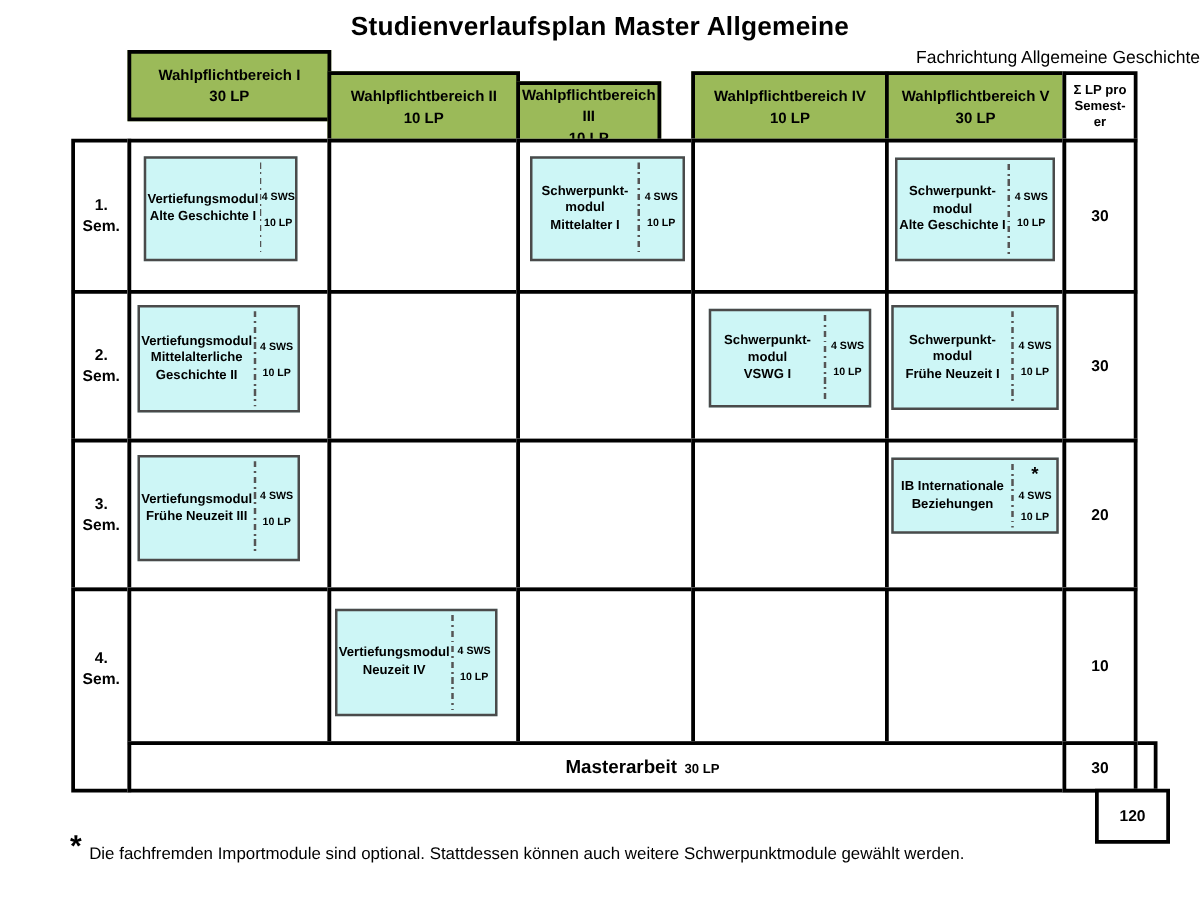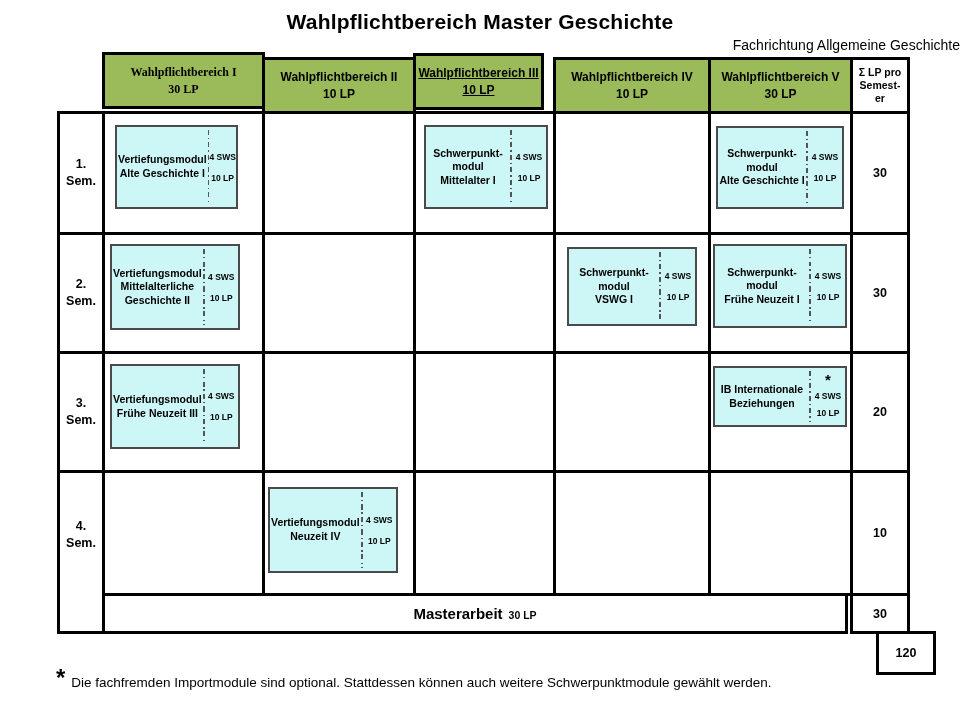--- a/index.html
+++ b/index.html
@@ -61,30 +61,30 @@
   .footnote {
     position:absolute; left:56px; top:669px; width:870px;
     display:flex; align-items:flex-start;
   }
   .fn-marker { font-size:24px; font-weight:bold; line-height:18px; margin-right:6px; }
   .fn-text { font-size:13.5px; padding-top:6px; }
 </style>
 </head>
 <body>
 
-<div class="page-title">Wahlpflichtbereich Master Geschichte</div>
+<div class="page-title">Studienverlaufsplan Master Allgemeine</div>
 <div class="page-subtitle">Fachrichtung Allgemeine Geschichte</div>
 
-<div class="cell green hdr" style="left:102px;top:52px;width:163px;height:57px;font-family:Liberation Serif, serif;">
+<div class="cell green hdr" style="left:102px;top:40px;width:163px;height:57px;">
   <div><span>Wahlpflichtbereich I</span><br><span class="lp">30 LP</span></div>
 </div>
 <div class="cell green hdr" style="left:262px;top:57px;width:154px;height:57px;">
   <div><span>Wahlpflichtbereich II</span><br><span class="lp">10 LP</span></div>
 </div>
-<div class="cell green hdr" style="left:413px;top:53px;width:131px;height:57px;text-decoration:underline;">
+<div class="cell green hdr" style="left:413px;top:65px;width:116px;height:57px;">
   <div><span>Wahlpflichtbereich III</span><br><span class="lp">10 LP</span></div>
 </div>
 <div class="cell green hdr" style="left:553px;top:57px;width:158px;height:57px;">
   <div><span>Wahlpflichtbereich IV</span><br><span class="lp">10 LP</span></div>
 </div>
 <div class="cell green hdr" style="left:708px;top:57px;width:145px;height:57px;">
   <div><span>Wahlpflichtbereich V</span><br><span class="lp">30 LP</span></div>
 </div>
 <div class="cell sumhdr" style="left:850px;top:57px;width:60px;height:57px;">Σ LP pro
 Semest-
@@ -120,21 +120,21 @@
 <div class="cell" style="left:708px;top:351px;width:145px;height:122px;"></div>
 <div class="cell sumval" style="left:850px;top:351px;width:60px;height:122px;">20</div>
 
 <div class="cell" style="left:102px;top:470px;width:163px;height:126px;"></div>
 <div class="cell" style="left:262px;top:470px;width:154px;height:126px;"></div>
 <div class="cell" style="left:413px;top:470px;width:143px;height:126px;"></div>
 <div class="cell" style="left:553px;top:470px;width:158px;height:126px;"></div>
 <div class="cell" style="left:708px;top:470px;width:145px;height:126px;"></div>
 <div class="cell sumval" style="left:850px;top:470px;width:60px;height:126px;">10</div>
 
-<div class="cell ma-cell" style="left:102px;top:593px;width:746px;height:41px;">
+<div class="cell ma-cell" style="left:102px;top:593px;width:824px;height:41px;">
   <span class="ma-label">Masterarbeit</span>
   <span class="ma-lp">30 LP</span>
 </div>
 <div class="cell sumval" style="left:850px;top:593px;width:60px;height:41px;">30</div>
 
 <div class="cell sumval" style="left:876px;top:631px;width:60px;height:44px;">120</div>
 
 <div class="module" style="left:115px;top:125px;width:123px;height:84px;">
   <div class="m-title">Vertiefungsmodul
 Alte Geschichte I</div>

